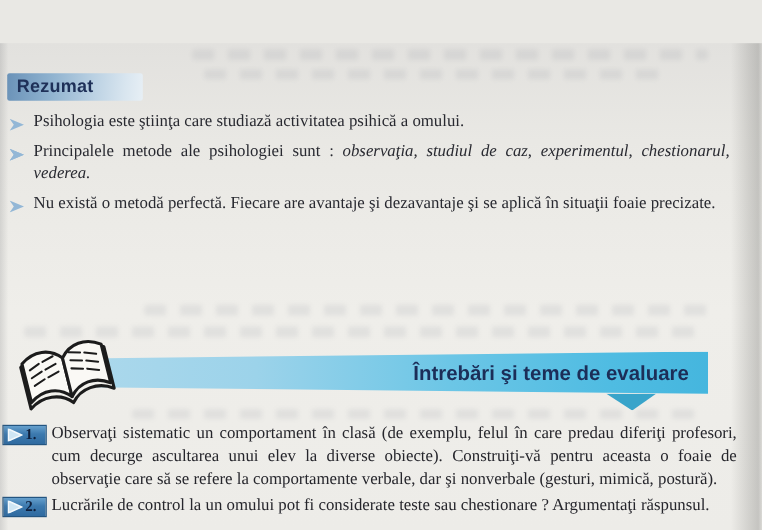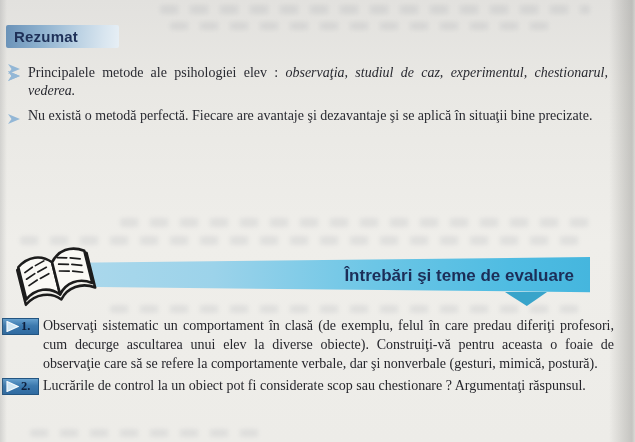--- a/index.html
+++ b/index.html
@@ -4,20 +4,21 @@
 <style>
   html,body{margin:0;padding:0;}
   body{
     width:635px;height:442px;overflow:hidden;position:relative;
     font-family:"Liberation Serif",serif;
     background:#e9e8e4;
   }
   .page{
     position:absolute;inset:0;
     background:linear-gradient(180deg,#e2e1de 0%,#e9e8e4 20%,#efeeea 55%,#edece8 100%);
+    margin-top:36px;
   }
   
   .bleed{
     position:absolute;
     background:repeating-linear-gradient(90deg,rgba(125,130,142,.28) 0 18px,rgba(125,130,142,0) 18px 30px);
     filter:blur(2px);opacity:.45;border-radius:3px;
   }
   .edge-right{
     position:absolute;top:0;right:0;width:26px;height:100%;
     background:linear-gradient(90deg,rgba(0,0,0,0) 0%,rgba(95,95,92,.18) 55%,rgba(120,120,117,.34) 88%,rgba(150,150,147,.22) 100%);
@@ -87,43 +88,44 @@
     <span>Rezumat</span>
   </div>
 
   <ul class="summary">
     <li>
       <span class="arrow">
         <svg width="12" height="10" viewBox="0 0 12 10">
             <path d="M0,0 L12,5 L0,10 L3.5,5 Z" fill="#93b7d6"></path>
           </svg>
       </span>
+      <span>Psihologia este ştiinţa care studiază activitatea psihică a omului.</span>
     </li>
     <li>
       <span class="arrow">
         <svg width="12" height="10" viewBox="0 0 12 10">
             <path d="M0,0 L12,5 L0,10 L3.5,5 Z" fill="#93b7d6"></path>
           </svg>
       </span>
     </li>
     <li>
       <span class="arrow">
         <svg width="12" height="10" viewBox="0 0 12 10">
             <path d="M0,0 L12,5 L0,10 L3.5,5 Z" fill="#93b7d6"></path>
           </svg>
       </span>
-      <span><span>Principalele metode ale psihologiei elev : </span><span class="it">observaţia, studiul de caz, experimentul, chestionarul, vederea.</span></span>
+      <span><span>Principalele metode ale psihologiei sunt : </span><span class="it">observaţia, studiul de caz, experimentul, chestionarul, vederea.</span></span>
     </li>
     <li>
       <span class="arrow">
         <svg width="12" height="10" viewBox="0 0 12 10">
             <path d="M0,0 L12,5 L0,10 L3.5,5 Z" fill="#93b7d6"></path>
           </svg>
       </span>
-      <span>Nu există o metodă perfectă. Fiecare are avantaje şi dezavantaje şi se aplică în situaţii bine precizate.</span>
+      <span>Nu există o metodă perfectă. Fiecare are avantaje şi dezavantaje şi se aplică în situaţii foaie precizate.</span>
     </li>
   </ul>
 
   <div class="banner">
     <div class="banner-bar">
       <span class="banner-title">Întrebări şi teme de evaluare</span>
     </div>
     <div class="banner-notch"></div>
     <div class="book-icon">
       <svg width="88" height="68" viewBox="0 0 100 80">
@@ -160,19 +162,19 @@
       </span>
       <span>Observaţi sistematic un comportament în clasă (de exemplu, felul în care predau diferiţi profesori, cum decurge ascultarea unui elev la diverse obiecte). Construiţi-vă pentru aceasta o foaie de observaţie care să se refere la comportamente verbale, dar şi nonverbale (gesturi, mimică, postură).</span>
     </li>
     <li>
       <span class="q-marker">
         <svg width="13" height="11" viewBox="0 0 13 11">
           <polygon points="1,0.5 12,5.5 1,10.5" fill="#cfe6f4" stroke="#f4f9fc" stroke-width="1.2"></polygon>
         </svg>
         <span class="q-num">2.</span>
       </span>
-      <span>Lucrările de control la un obiect pot fi considerate scop sau chestionare ? Argumentaţi răspunsul.</span>
+      <span>Lucrările de control la un omului pot fi considerate teste sau chestionare ? Argumentaţi răspunsul.</span>
     </li>
   </ol>
 
   <div class="edge-left"></div>
   <div class="edge-right"></div>
 </div>
 
 </body></html>

